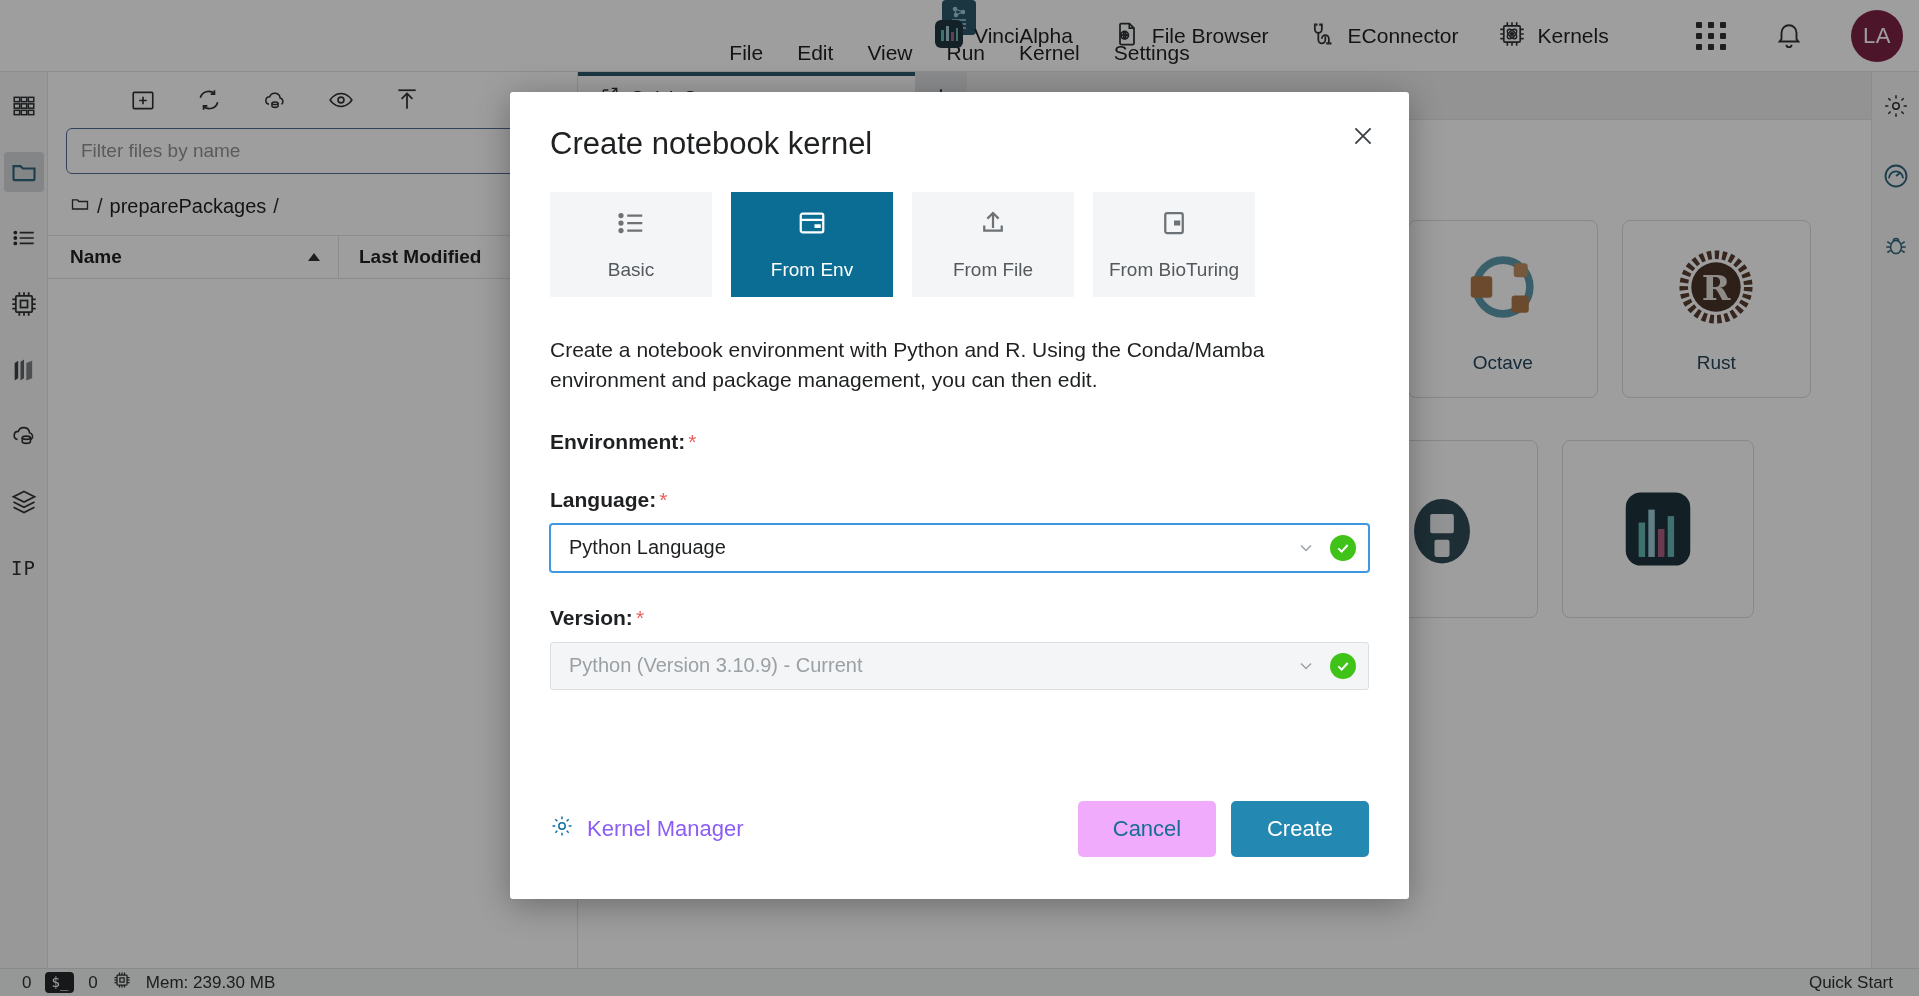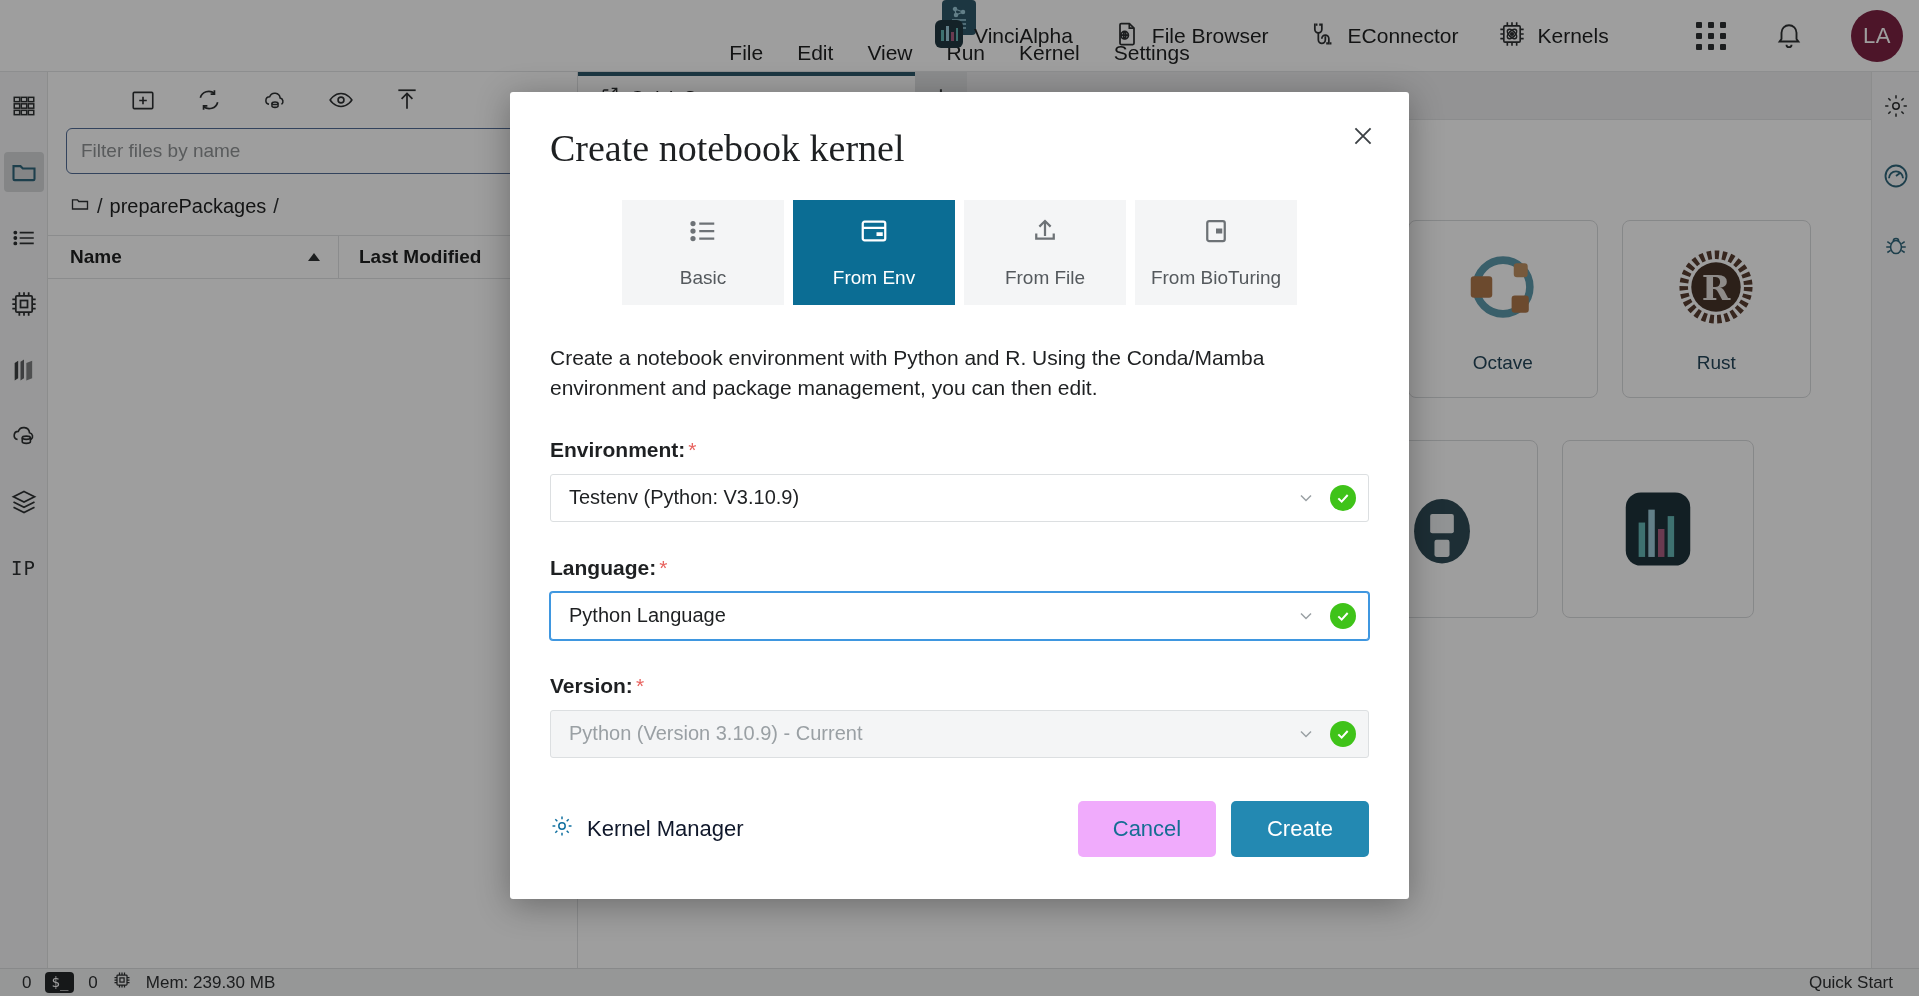--- a/index.html
+++ b/index.html
@@ -153,27 +153,27 @@
   }
   .sb-right { margin-left: auto; padding-right: 26px; }
   
   .modal {
     position: absolute;
     left: 510px; top: 92px; width: 899px; height: 807px;
     background: #ffffff; border-radius: 3px;
     box-shadow: 0 6px 34px rgba(0,0,0,.32);
     padding: 34px 40px 0 40px;
   }
-  .modal-title { font-size: 38px; color: #1e2022; font-weight: normal; font-family: Liberation Serif, serif; }
+  .modal-title { font-size: 31px; color: #1e2022; font-weight: normal; }
   .modal-close {
     position: absolute; right: 28px; top: 26px;
     width: 36px; height: 36px; display: flex; align-items: center; justify-content: center;
     cursor: default; color: #3c4145;
   }
-  .tabs-row { display: flex; gap: 9px; margin-top: 30px; justify-content: center; }
+  .tabs-row { display: flex; gap: 19px; margin-top: 30px; }
   .ctab {
     width: 162px; height: 105px; background: #f4f5f6;
     display: flex; flex-direction: column; align-items: center; justify-content: center;
     gap: 16px; cursor: default; color: #54595d; font-size: 19px;
   }
   .ctab.active { background: #0b6d94; color: #ffffff; }
   .modal-desc {
     margin-top: 38px; font-size: 21px; line-height: 1.45; color: #1e2022;
     width: 760px;
   }
@@ -193,21 +193,21 @@
   .okdot {
     width: 26px; height: 26px; border-radius: 50%; background: #3fc319;
     display: flex; align-items: center; justify-content: center;
   }
   .modal-footer {
     position: absolute; left: 40px; right: 40px; bottom: 42px;
     display: flex; align-items: center;
   }
   .km-link {
     display: flex; align-items: center; gap: 13px;
-    color: #0f172a; font-size: 22px; cursor: default;
+    color: #8b5cf6; font-size: 22px; cursor: default;
   }
   .footer-btns { margin-left: auto; display: flex; gap: 15px; }
   .btn {
     height: 56px; border-radius: 5px; border: 0;
     font-size: 22px; font-family: "Liberation Sans", sans-serif; cursor: default;
     display: flex; align-items: center; justify-content: center;
   }
   .btn-cancel { width: 138px; background: #f0abfc; color: #156d93; }
   .btn-create { width: 138px; background: #2389b2; color: #ffffff; }
 </style>
@@ -607,33 +607,20 @@
         <span>From BioTuring</span>
       </div>
     </div>
 
     <p class="modal-desc">Create a notebook environment with Python and R. Using the Conda/Mamba environment and package management, you can then edit.</p>
 
     <div class="field">
       <div class="field-label">
         <span>Environment:</span><span class="req">*</span>
       </div>
-      <div class="select">
-        <span class="val">Testenv (Python: V3.10.9)</span>
-        <span class="chev">
-          <svg width="20" height="20" viewBox="0 0 24 24" fill="none" stroke="#9aa0a4" stroke-width="1.8">
-              <path d="M6 9l6 6 6-6"></path>
-            </svg>
-        </span>
-        <span class="okdot">
-          <svg width="16" height="16" viewBox="0 0 24 24" fill="none" stroke="#ffffff" stroke-width="3">
-              <path d="M5 12.5l5 5L19 7.5"></path>
-            </svg>
-        </span>
-      </div>
     </div>
 
     <div class="field">
       <div class="field-label">
         <span>Language:</span><span class="req">*</span>
       </div>
       <div class="select focused">
         <span class="val">Python Language</span>
         <span class="chev">
           <svg width="20" height="20" viewBox="0 0 24 24" fill="none" stroke="#9aa0a4" stroke-width="1.8">

